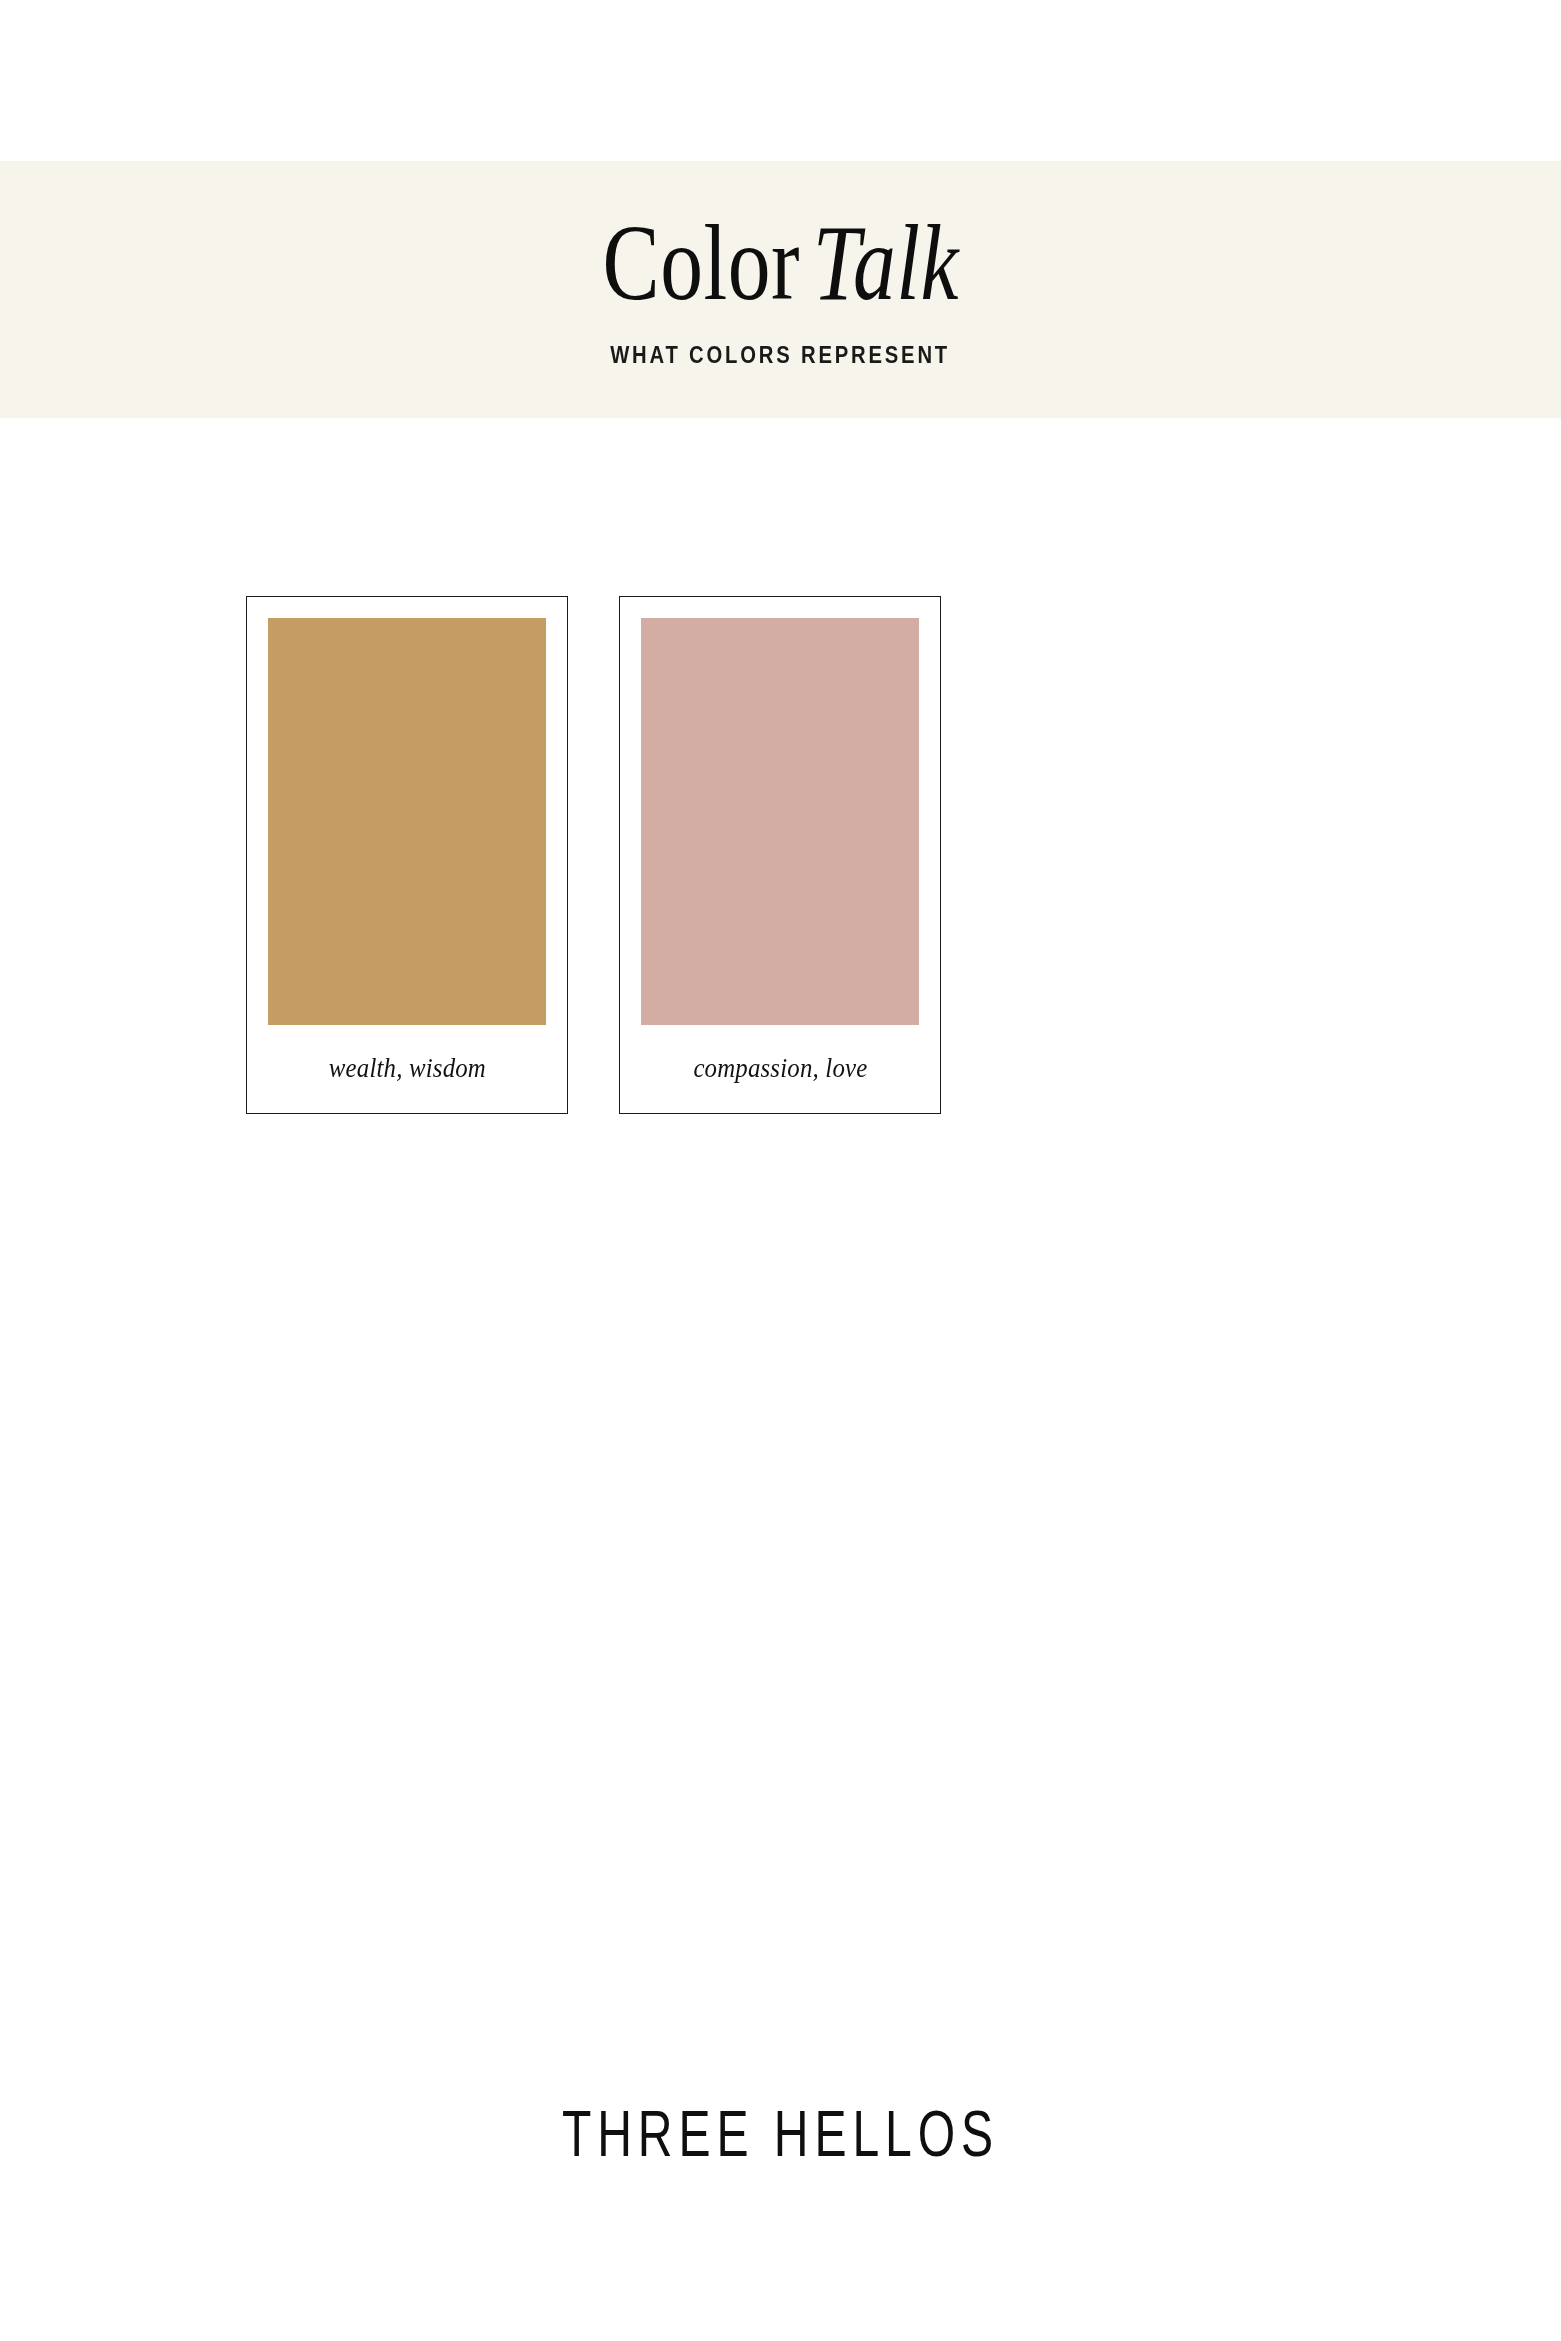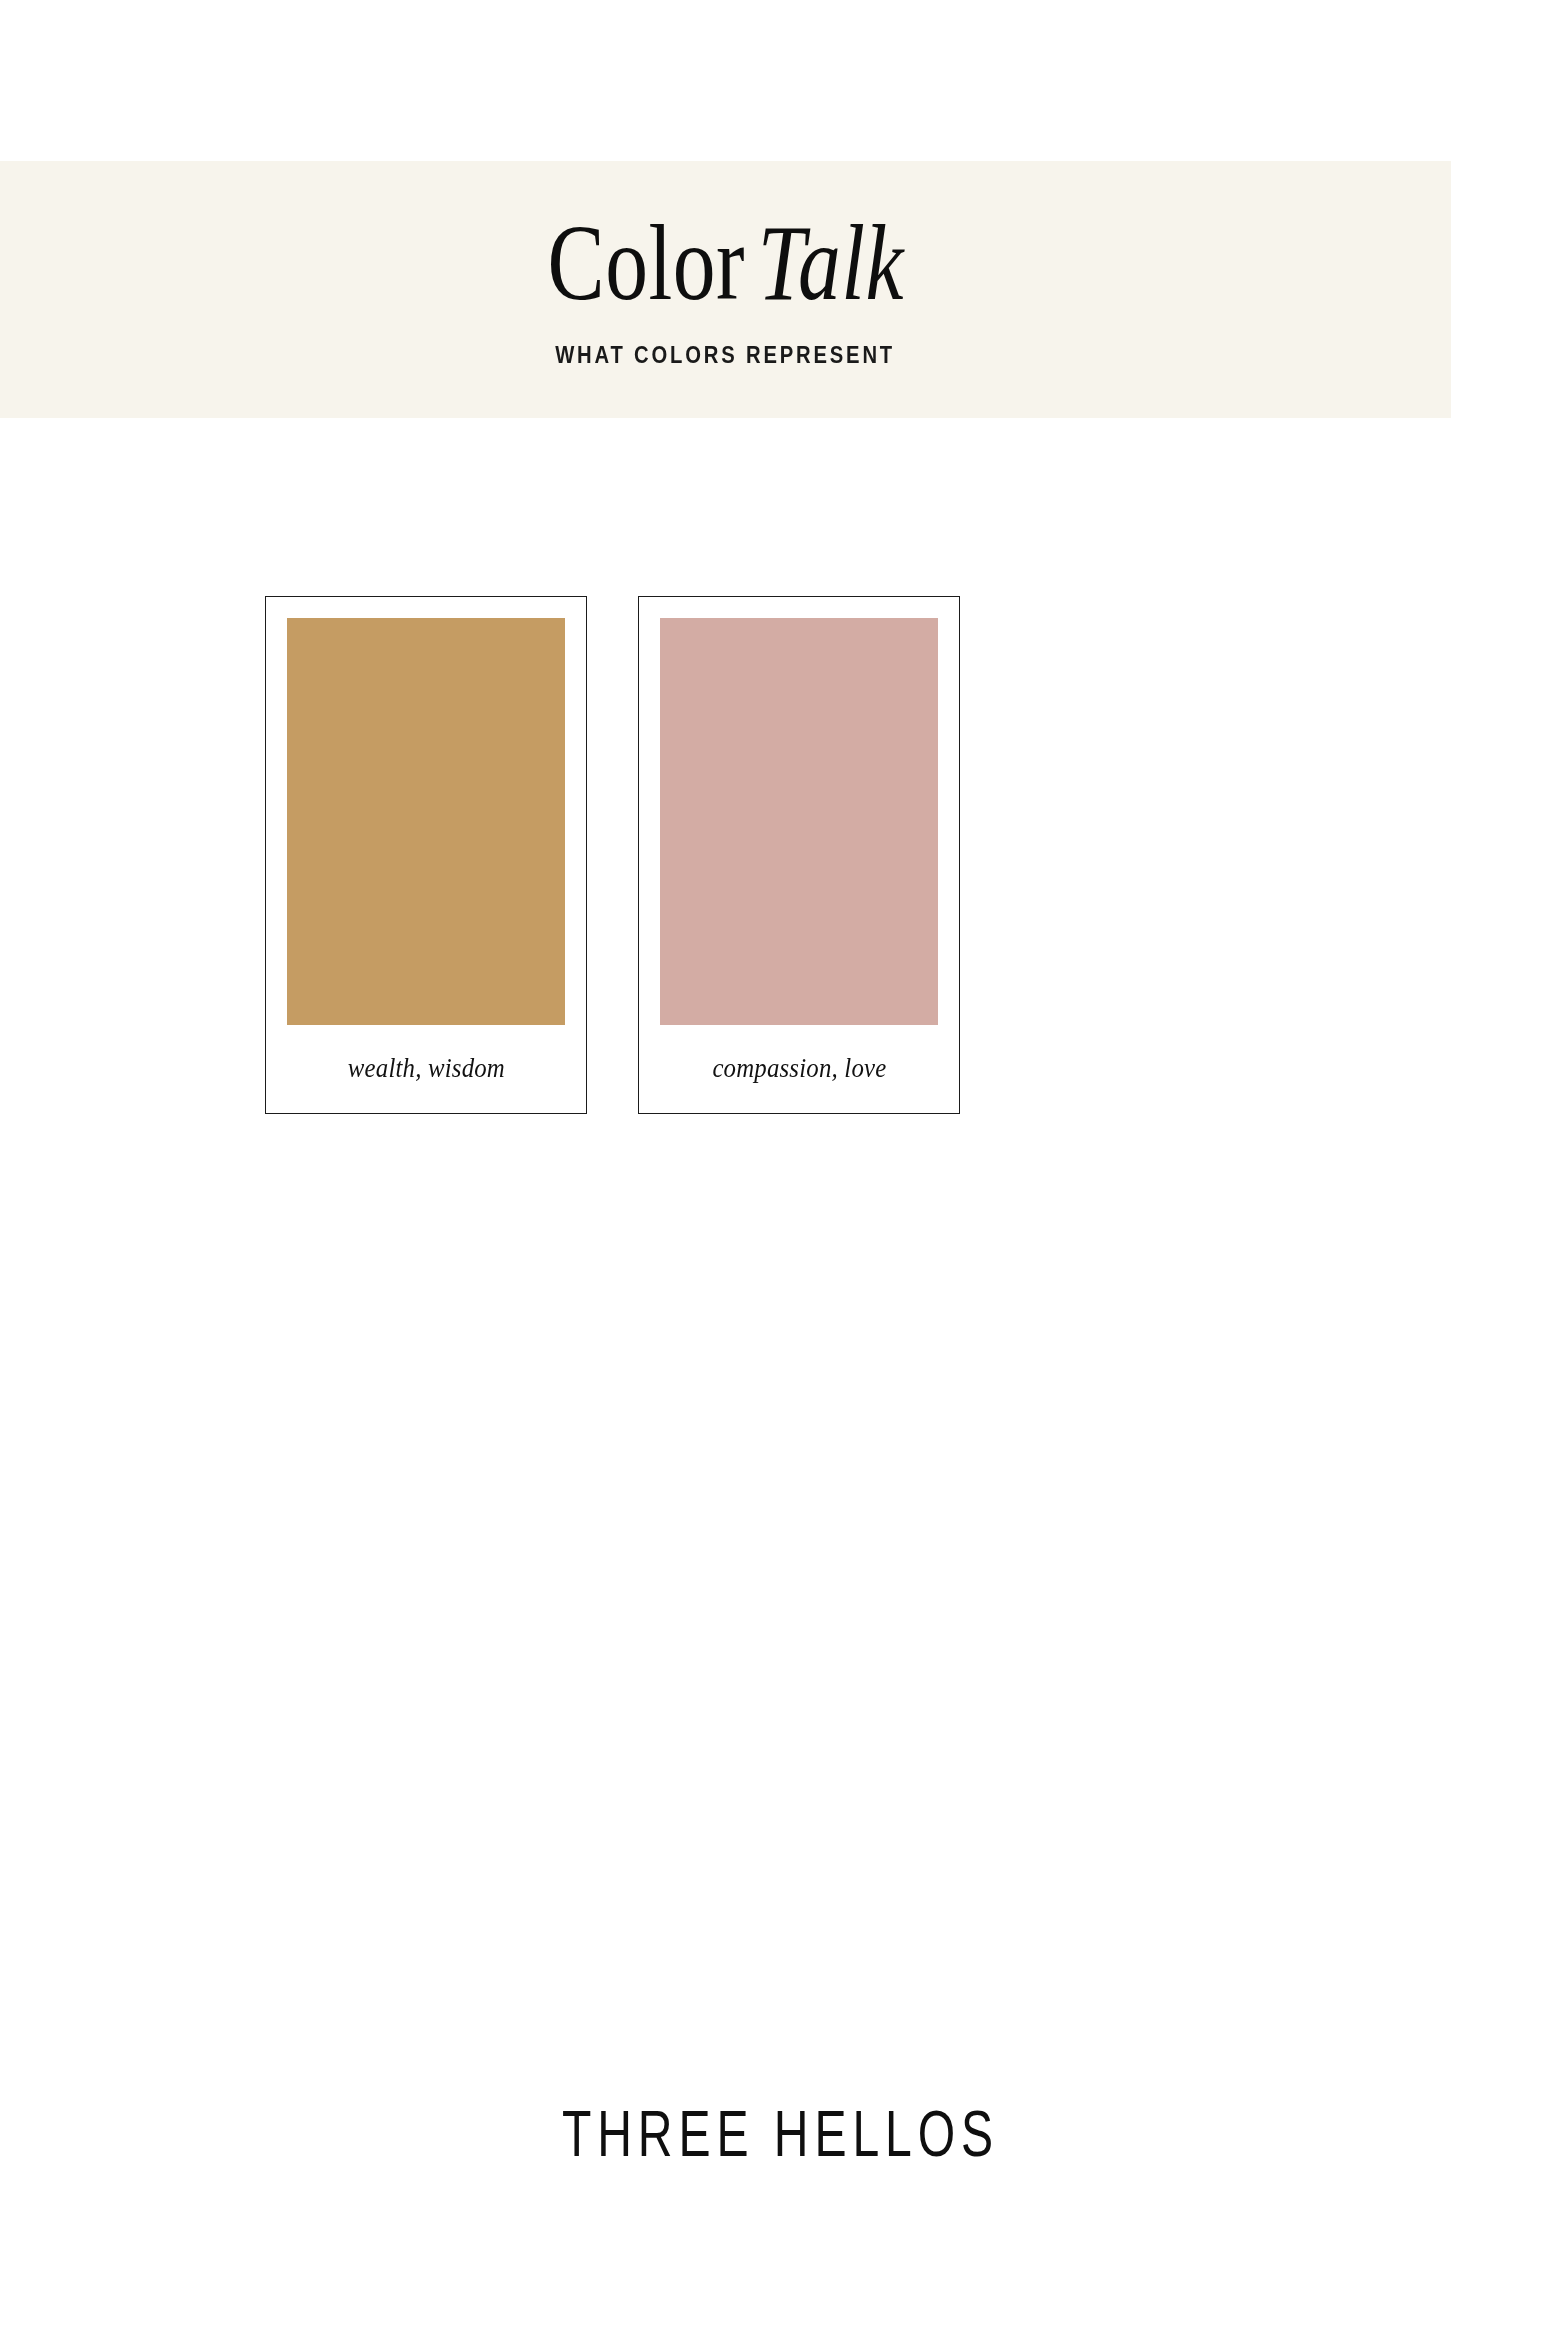--- a/index.html
+++ b/index.html
@@ -13,21 +13,21 @@
     font-family: "Liberation Sans", sans-serif;
     overflow: hidden;
     position: relative;
   }
 
   
   .header-band {
     position: absolute;
     left: 0;
     top: 161px;
-    width: 1451px;
+    width: 1561px;
     height: 257px;
     background: #f7f4ec;
     display: flex;
     flex-direction: column;
     align-items: center;
     justify-content: center;
     box-sizing: border-box;
   }
 
   .poster-title {
@@ -67,21 +67,20 @@
   .swatch-grid {
     position: absolute;
     left: 246px;
     top: 596px;
     width: 1068px;
     display: grid;
     grid-template-columns: repeat(3, 322px);
     grid-template-rows: 518px 520px;
     column-gap: 51px;
     row-gap: 37px;
-    margin-left: 19px;
   }
 
   .swatch-card {
     border: 1.9px solid #1b1b1b;
     background: #ffffff;
     box-sizing: border-box;
     display: flex;
     flex-direction: column;
     align-items: center;
     padding: 20.6px 20.6px 0 20.6px;

